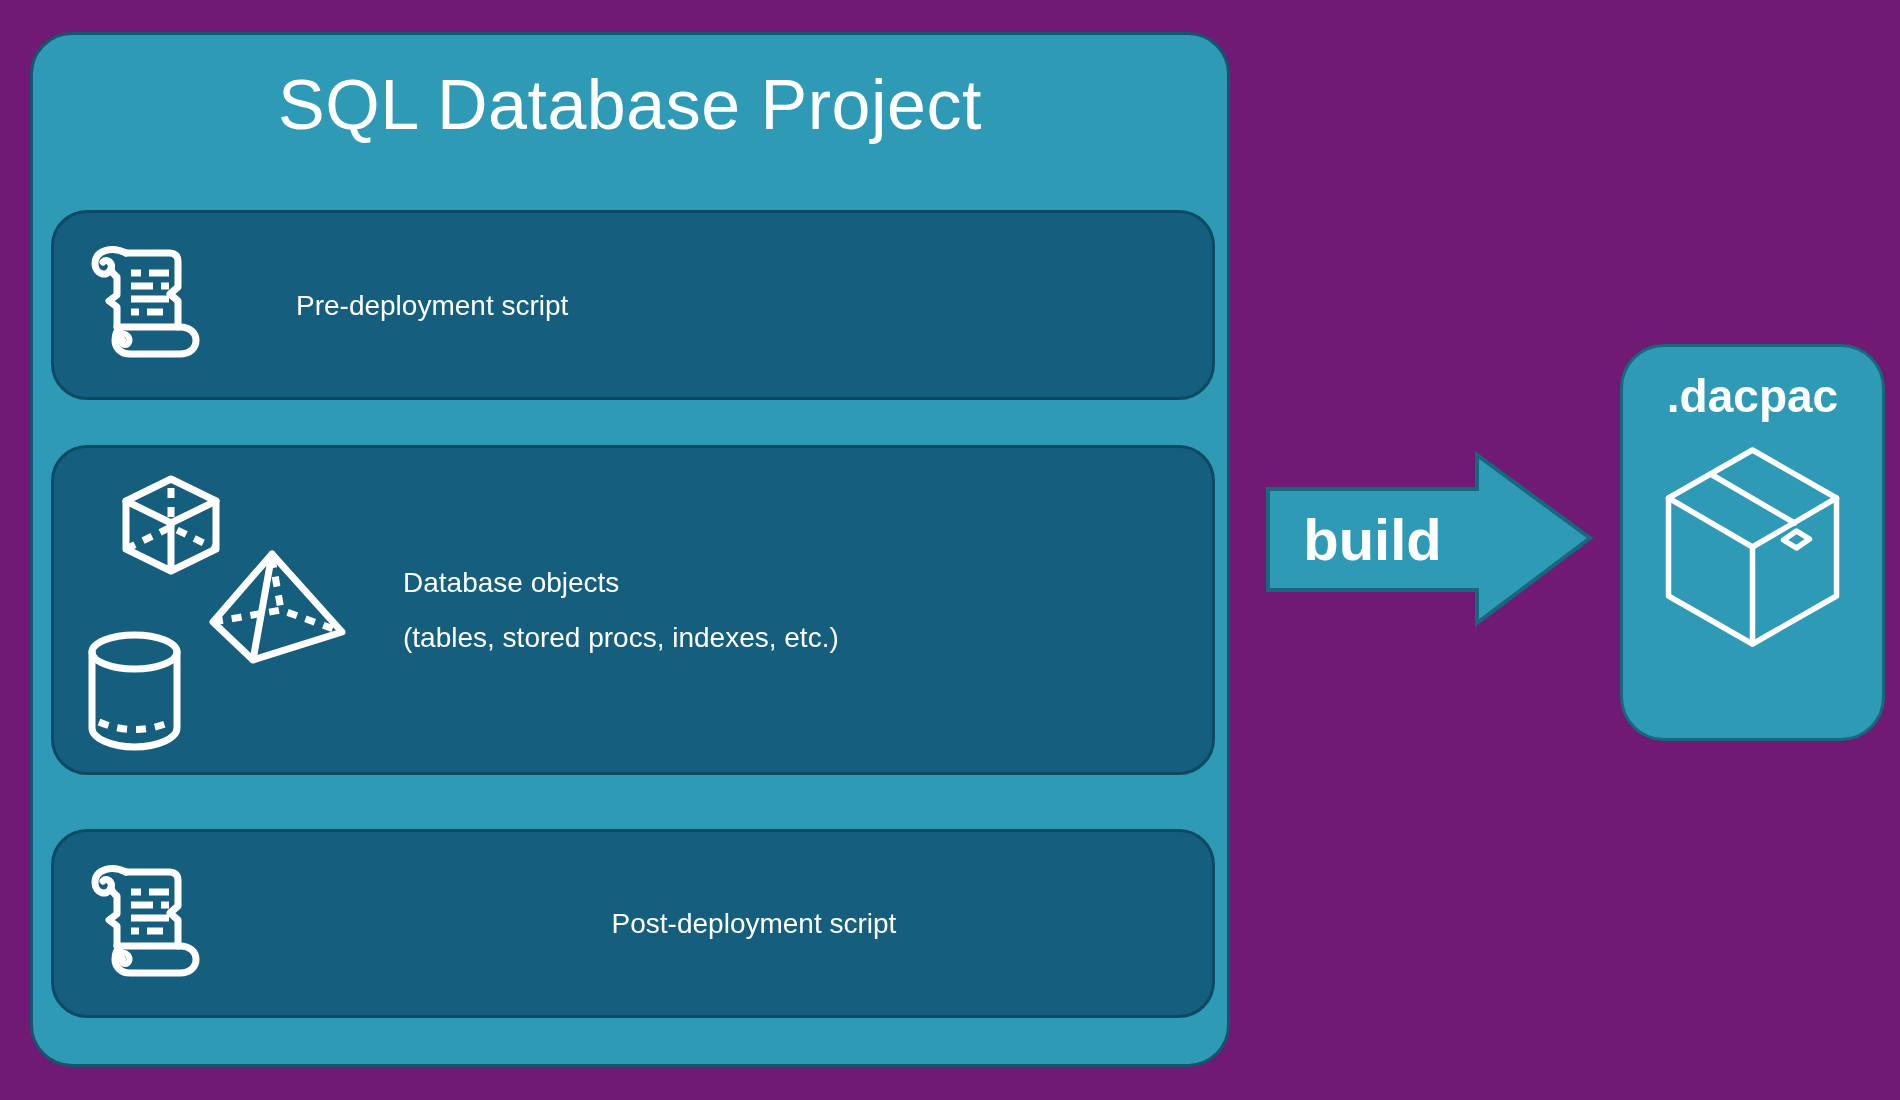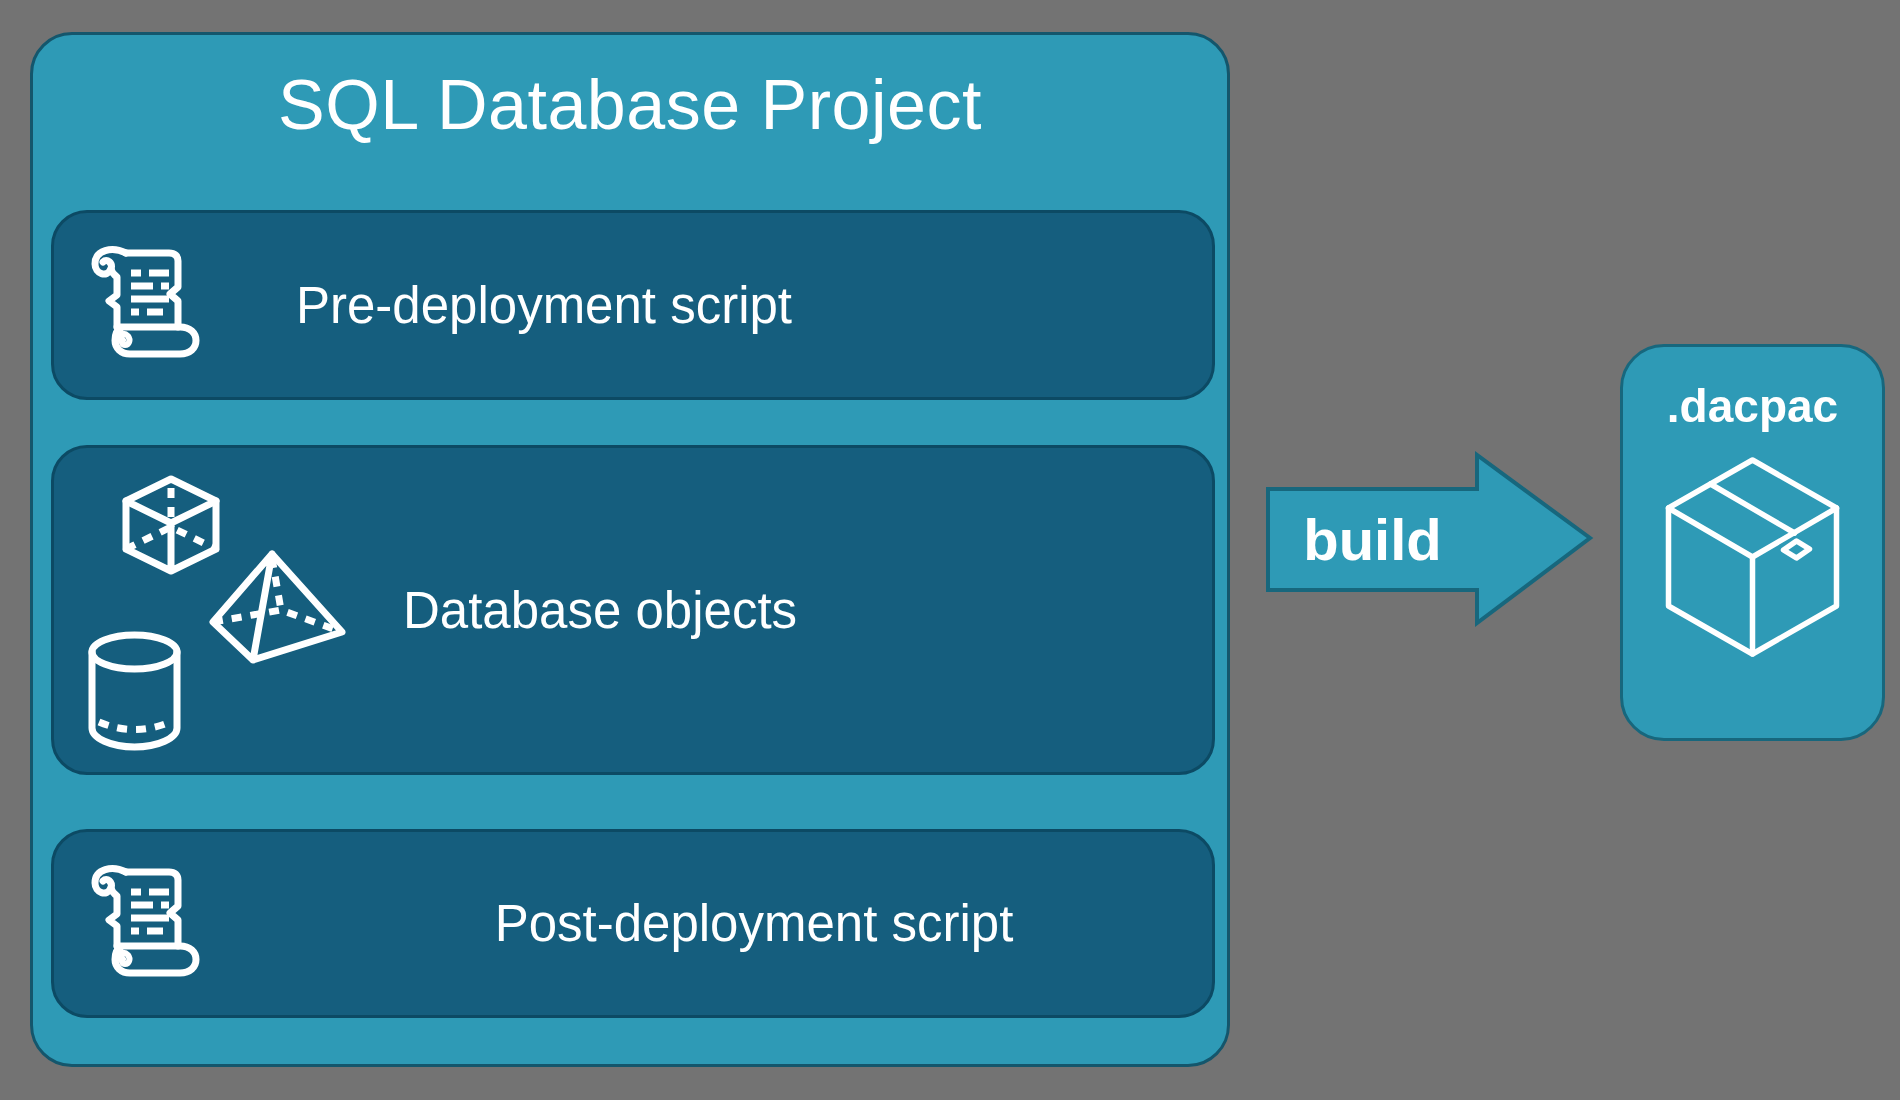--- a/index.html
+++ b/index.html
@@ -1,51 +1,51 @@
 <!DOCTYPE html>
 <html><head>
 <meta charset="utf-8">
 <style>
   html,body{margin:0;padding:0;background:#ffffff;}
   .canvas{
-    position:relative;width:1900px;height:1100px;background:#737373;overflow:hidden;
+    position:relative;width:1900px;height:1100px;background:#701a75;overflow:hidden;
     font-family:"Liberation Sans", sans-serif;color:#ffffff;
   }
   .outer{
     position:absolute;left:30px;top:32px;width:1200px;height:1035px;
     box-sizing:border-box;background:#2E9AB6;border:3px solid #14566C;border-radius:42px;
   }
   .outer-title{
     margin-top:30px;text-align:center;font-size:70px;font-weight:400;color:#ffffff;
     letter-spacing:0.5px;
   }
   .row{
     position:absolute;left:18px;width:1164px;box-sizing:border-box;
     background:#155E7E;border:3px solid #0C4A64;border-radius:36px;
     display:flex;align-items:center;
   }
   .row-pre{top:175px;height:190px;padding-left:242px;}
   .row-objects{top:410px;height:330px;padding-left:349px;flex-direction:column;align-items:flex-start;justify-content:center;}
   .row-post{top:794px;height:189px;padding-left:242px;justify-content:center;}
-  .row-label{font-size:51px;font-weight:400;color:#ffffff;line-height:55px;}
+  .row-label{font-size:28px;font-weight:400;color:#ffffff;line-height:55px;}
   .icon{position:absolute;}
   .scroll-pos{left:30px;top:30px;}
   .cube-pos{left:59px;top:26px;}
   .pyramid-pos{left:155px;top:100px;}
   .cylinder-pos{left:34px;top:183px;}
   .build-arrow-svg{position:absolute;left:1258px;top:448px;}
   .build-label{
     position:absolute;left:1268px;top:489px;width:209px;height:101px;
     display:flex;align-items:center;justify-content:center;
     font-size:58px;font-weight:700;color:#ffffff;text-align:center;
   }
   .dacpac{
     position:absolute;left:1620px;top:344px;width:265px;height:397px;
     box-sizing:border-box;background:#2E9AB6;border:3px solid #17677D;border-radius:44px;
-    padding-top:32px;text-align:center;
+    padding-top:22px;text-align:center;
   }
   .dacpac-label{font-size:46px;font-weight:700;color:#ffffff;}
   .package-svg{display:block;margin:24px auto 0 auto;}
   svg{display:block;}
   .stroke{stroke:#ffffff;fill:none;stroke-width:7;stroke-linecap:round;stroke-linejoin:round;}
   .dash{stroke:#ffffff;fill:none;stroke-width:7;stroke-linecap:butt;stroke-dasharray:10 9;}
   .flat{stroke:#ffffff;fill:none;stroke-width:7;stroke-linecap:butt;}
 </style>
 </head>
 <body>
@@ -84,20 +84,21 @@
         </svg>
       </span>
       <span class="icon cylinder-pos">
         <svg width="93" height="120" viewBox="0 0 93 120">
           <path class="dash" d="M 11,91 Q 46.5,106 82,91"></path>
           <ellipse class="stroke" cx="46.5" cy="21" rx="42.5" ry="17"></ellipse>
           <path class="stroke" d="M 4,21 V 97 C 4,107 23,116 46.5,116 C 70,116 89,107 89,97 V 21"></path>
         </svg>
       </span>
       <span class="row-label">Database objects</span>
+      <span class="row-label">(tables, stored procs, indexes, etc.)</span>
     </div>
 
     <div class="row row-post">
       <span class="icon scroll-pos">
         <svg width="122" height="118" viewBox="0 0 122 118">
           <path class="stroke" d="M 42,10 C 28,3 11,7 11,21 C 11,31 23,35 27,26 C 29,20 23,15 19,19"></path>
           <path class="stroke" d="M 42,10 L 85,10 C 91,10 94,13 94,18 L 94,44 L 86,51 L 94,58 L 94,84"></path>
           <path class="stroke" d="M 27,26 C 28,30 30,32 33,34 L 33,52 L 25,58 L 33,64 L 33,84"></path>
           <path class="stroke" d="M 33,84 L 96,84 C 106,84 112,90 112,97.5 C 112,105 106,111 96,111 L 46,111 C 37,111 31,105 31,97.5 C 31,91 33,87 37,85"></path>
           <path class="stroke" style="stroke-width:6" d="M 33,97 C 34,91 40,89 44,93 C 47,97 45,102 41,102 C 38,102 37,99 39,97"></path>

